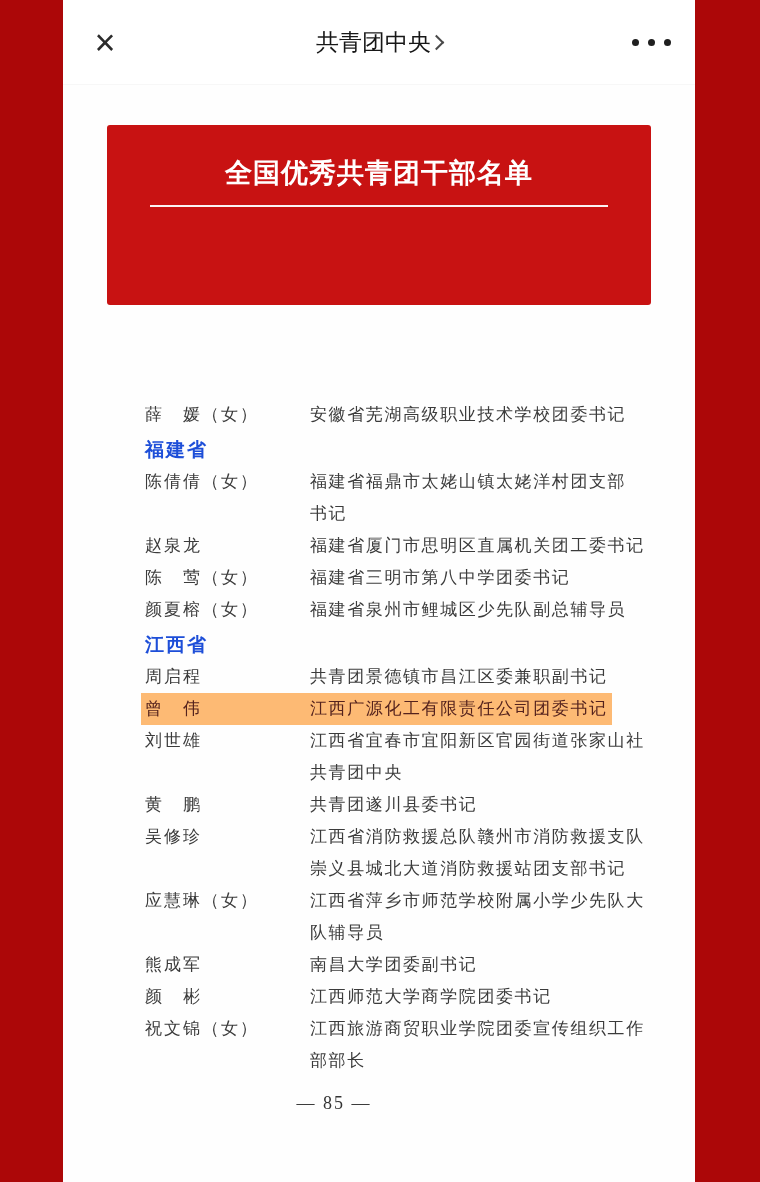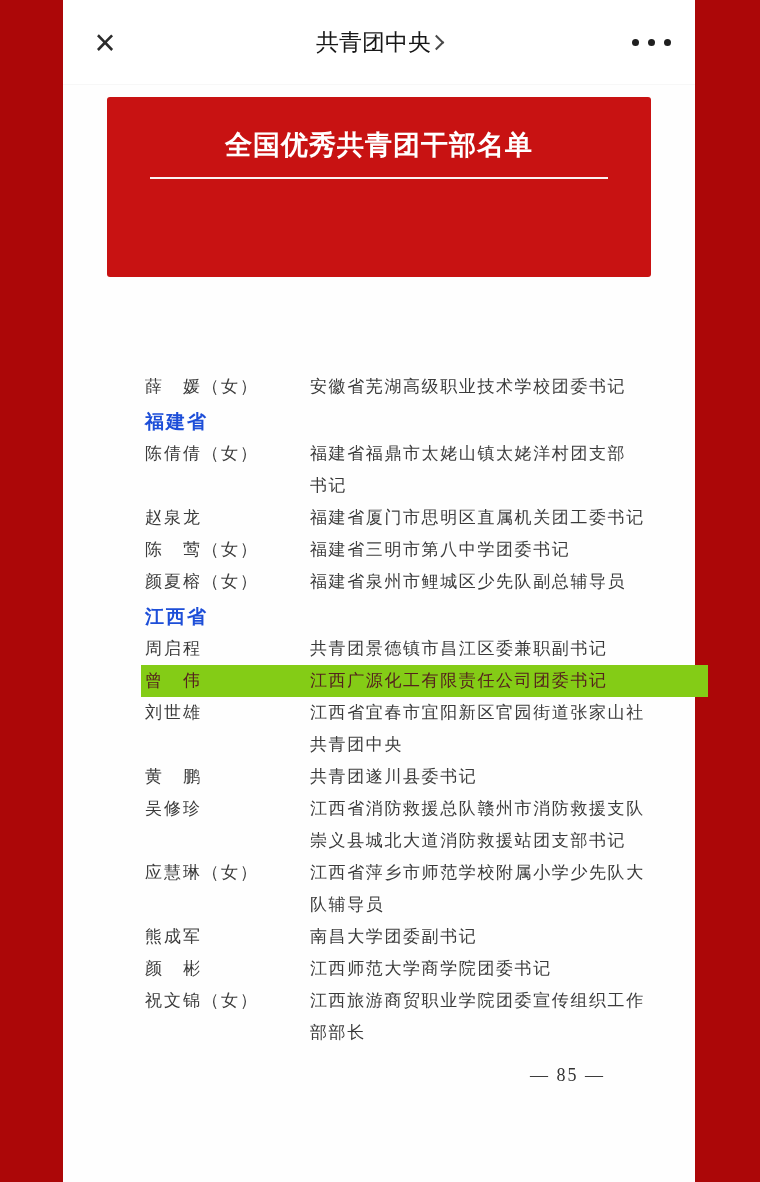--- a/index.html
+++ b/index.html
@@ -49,21 +49,21 @@
   }
   .more-btn {
     position: absolute; right: 12px; top: 0; height: 85px; width: 64px;
     display: flex; align-items: center; justify-content: center; gap: 9px;
     cursor: pointer;
   }
   .more-btn i { width: 7px; height: 7px; border-radius: 50%; background: #1f1f1f; }
 
   
   .banner {
-    margin: 12px 0 0 44px;
+    margin: 40px 0 0 44px;
     width: 544px; height: 180px;
     background: #c81212;
     border-radius: 3px;
     color: #ffffff; text-align: center;
     padding-top: 32px;
   }
   .banner-title { font-size: 27px; font-weight: bold; line-height: 32px; letter-spacing: 1px; }
   .banner-subtitle { margin-top: 26px; font-size: 24px; font-weight: bold; line-height: 30px; }
   .banner-divider { margin: 16px auto 0 auto; width: 458px; height: 0; border-top: 2px solid #fbf3f3; }
   .banner-caption { margin-top: 10px; font-size: 19px; line-height: 22px; letter-spacing: 1px; }
@@ -89,32 +89,32 @@
     width: 165px; flex: 0 0 165px;
     line-height: 32px; letter-spacing: 2px;
   }
   .entry .position {
     width: 352px;
     line-height: 32px;
     letter-spacing: 1.6px;
     white-space: pre-line;
   }
   .entry.highlight {
-    background: #84cc16;
-    width: 567px;
+    background: #fdba74;
+    width: 471px;
     margin-left: -4px;
     padding-left: 4px;
   }
   .entry.highlight .name, .entry.highlight .position { color: #54221d; }
 
   .page-number {
     font-family: "Liberation Serif", "DejaVu Serif", serif;
     color: #333333;
     font-size: 18px;
-    text-align: right;
+    text-align: center;
     padding-right: 90px;
     margin-top: 16px;
     letter-spacing: 2px;
   }
 </style>
 </head>
 <body>
 
 <div class="screen">
   <div class="side-bar left"></div>

